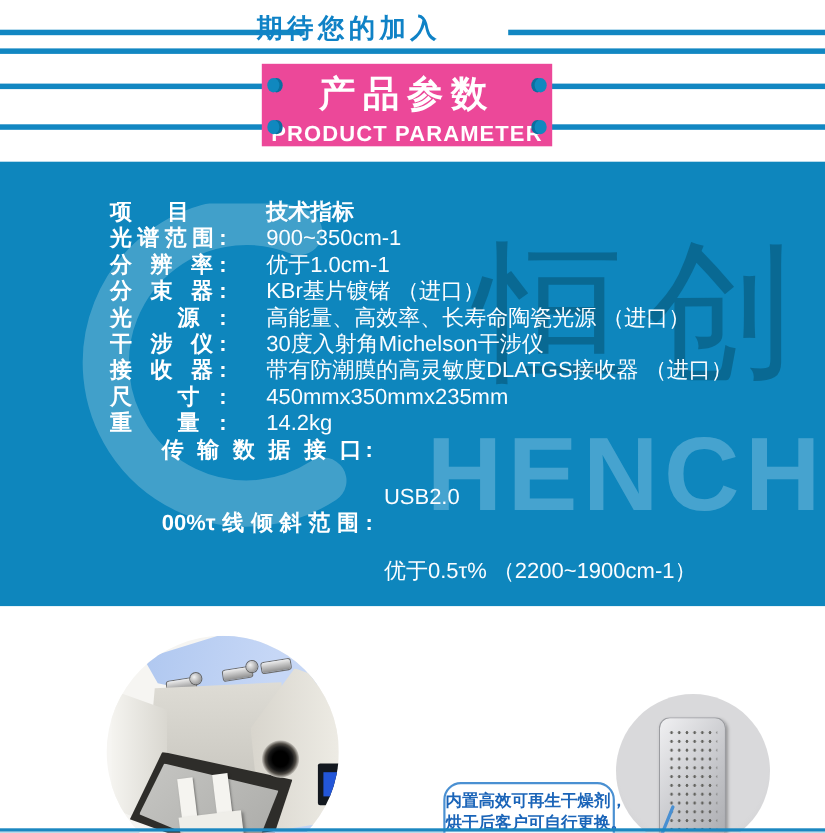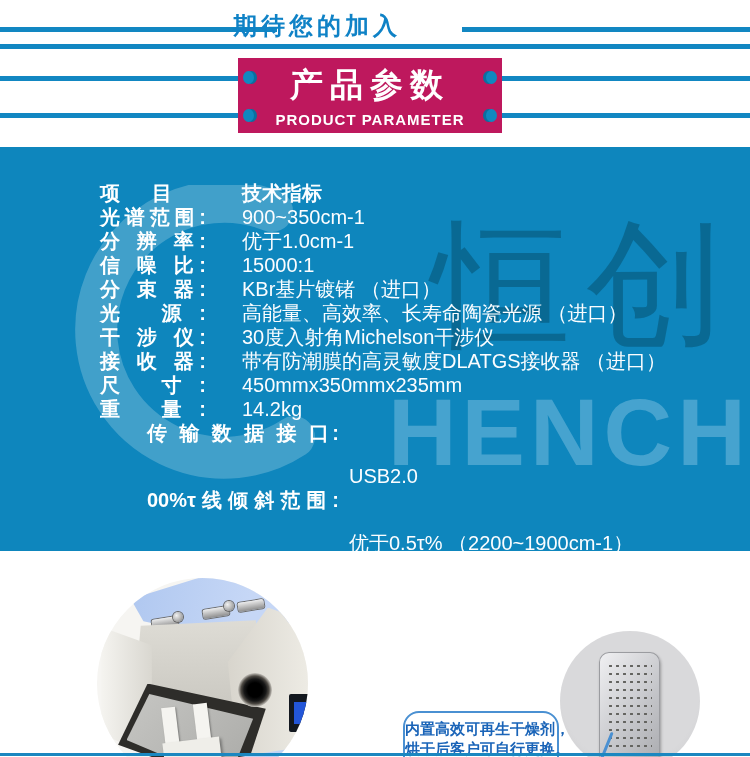--- a/index.html
+++ b/index.html
@@ -14,24 +14,24 @@
   #line-top-right{left:462px;top:27px;width:288px;}
   #line-full-1{left:0;top:44px;width:750px;}
   #line-full-2{left:0;top:76px;width:750px;}
   #line-full-3{left:0;top:113px;width:750px;}
   #top-title{
     position:absolute;left:0;top:10px;width:634px;text-align:center;
     color:#0f82c6;font-size:24px;font-weight:bold;letter-spacing:4px;white-space:nowrap;
   }
   #banner{
     position:absolute;left:238px;top:58px;width:264px;height:75px;
-    background:#be185d;z-index:2;text-align:center;color:#fff;
+    background:#ec4899;z-index:2;text-align:center;color:#fff;
   }
   #banner .cn{font-size:33px;font-weight:bold;letter-spacing:7px;margin-top:5px;white-space:nowrap;}
-  #banner .en{font-size:15px;font-weight:bold;letter-spacing:1px;margin-top:3px;white-space:nowrap;}
+  #banner .en{font-size:20px;font-weight:bold;letter-spacing:1px;margin-top:3px;white-space:nowrap;}
   .cres{position:absolute;width:11px;height:13px;}
   .cres .b1{position:absolute;left:0;top:0;width:11px;height:13px;border-radius:50%;background:#0a6f9f;}
   .cres .b2{position:absolute;left:0;top:0;width:11px;height:13px;border-radius:50%;background:#1088bf;transform:translateX(-3px);}
   .cres.flip{transform:scaleX(-1);}
   #cres-l1{left:8px;top:13px;}
   #cres-l2{left:8px;top:51px;}
   #cres-r1{left:245px;top:13px;}
   #cres-r2{left:245px;top:51px;}
 
   
@@ -188,23 +188,20 @@
 
   <div id="specs">
     <div class="spec-row header">
       <span class="spec-label">项 目</span><span class="spec-value">技术指标</span>
     </div>
     <div class="spec-row">
       <span class="spec-label">光谱范围:</span><span class="spec-value">900~350cm-1</span>
     </div>
     <div class="spec-row">
       <span class="spec-label">分 辨 率:</span><span class="spec-value">优于1.0cm-1</span>
-    </div>
-    <div class="spec-row">
-      <span class="spec-label">信 噪 比:</span><span class="spec-value">15000:1</span>
     </div>
     <div class="spec-row">
       <span class="spec-label">分 束 器:</span><span class="spec-value">KBr基片镀锗 （进口）</span>
     </div>
     <div class="spec-row">
       <span class="spec-label">光 源:</span><span class="spec-value">高能量、高效率、长寿命陶瓷光源 （进口）</span>
     </div>
     <div class="spec-row">
       <span class="spec-label">干 涉 仪:</span><span class="spec-value">30度入射角Michelson干涉仪</span>
     </div>

